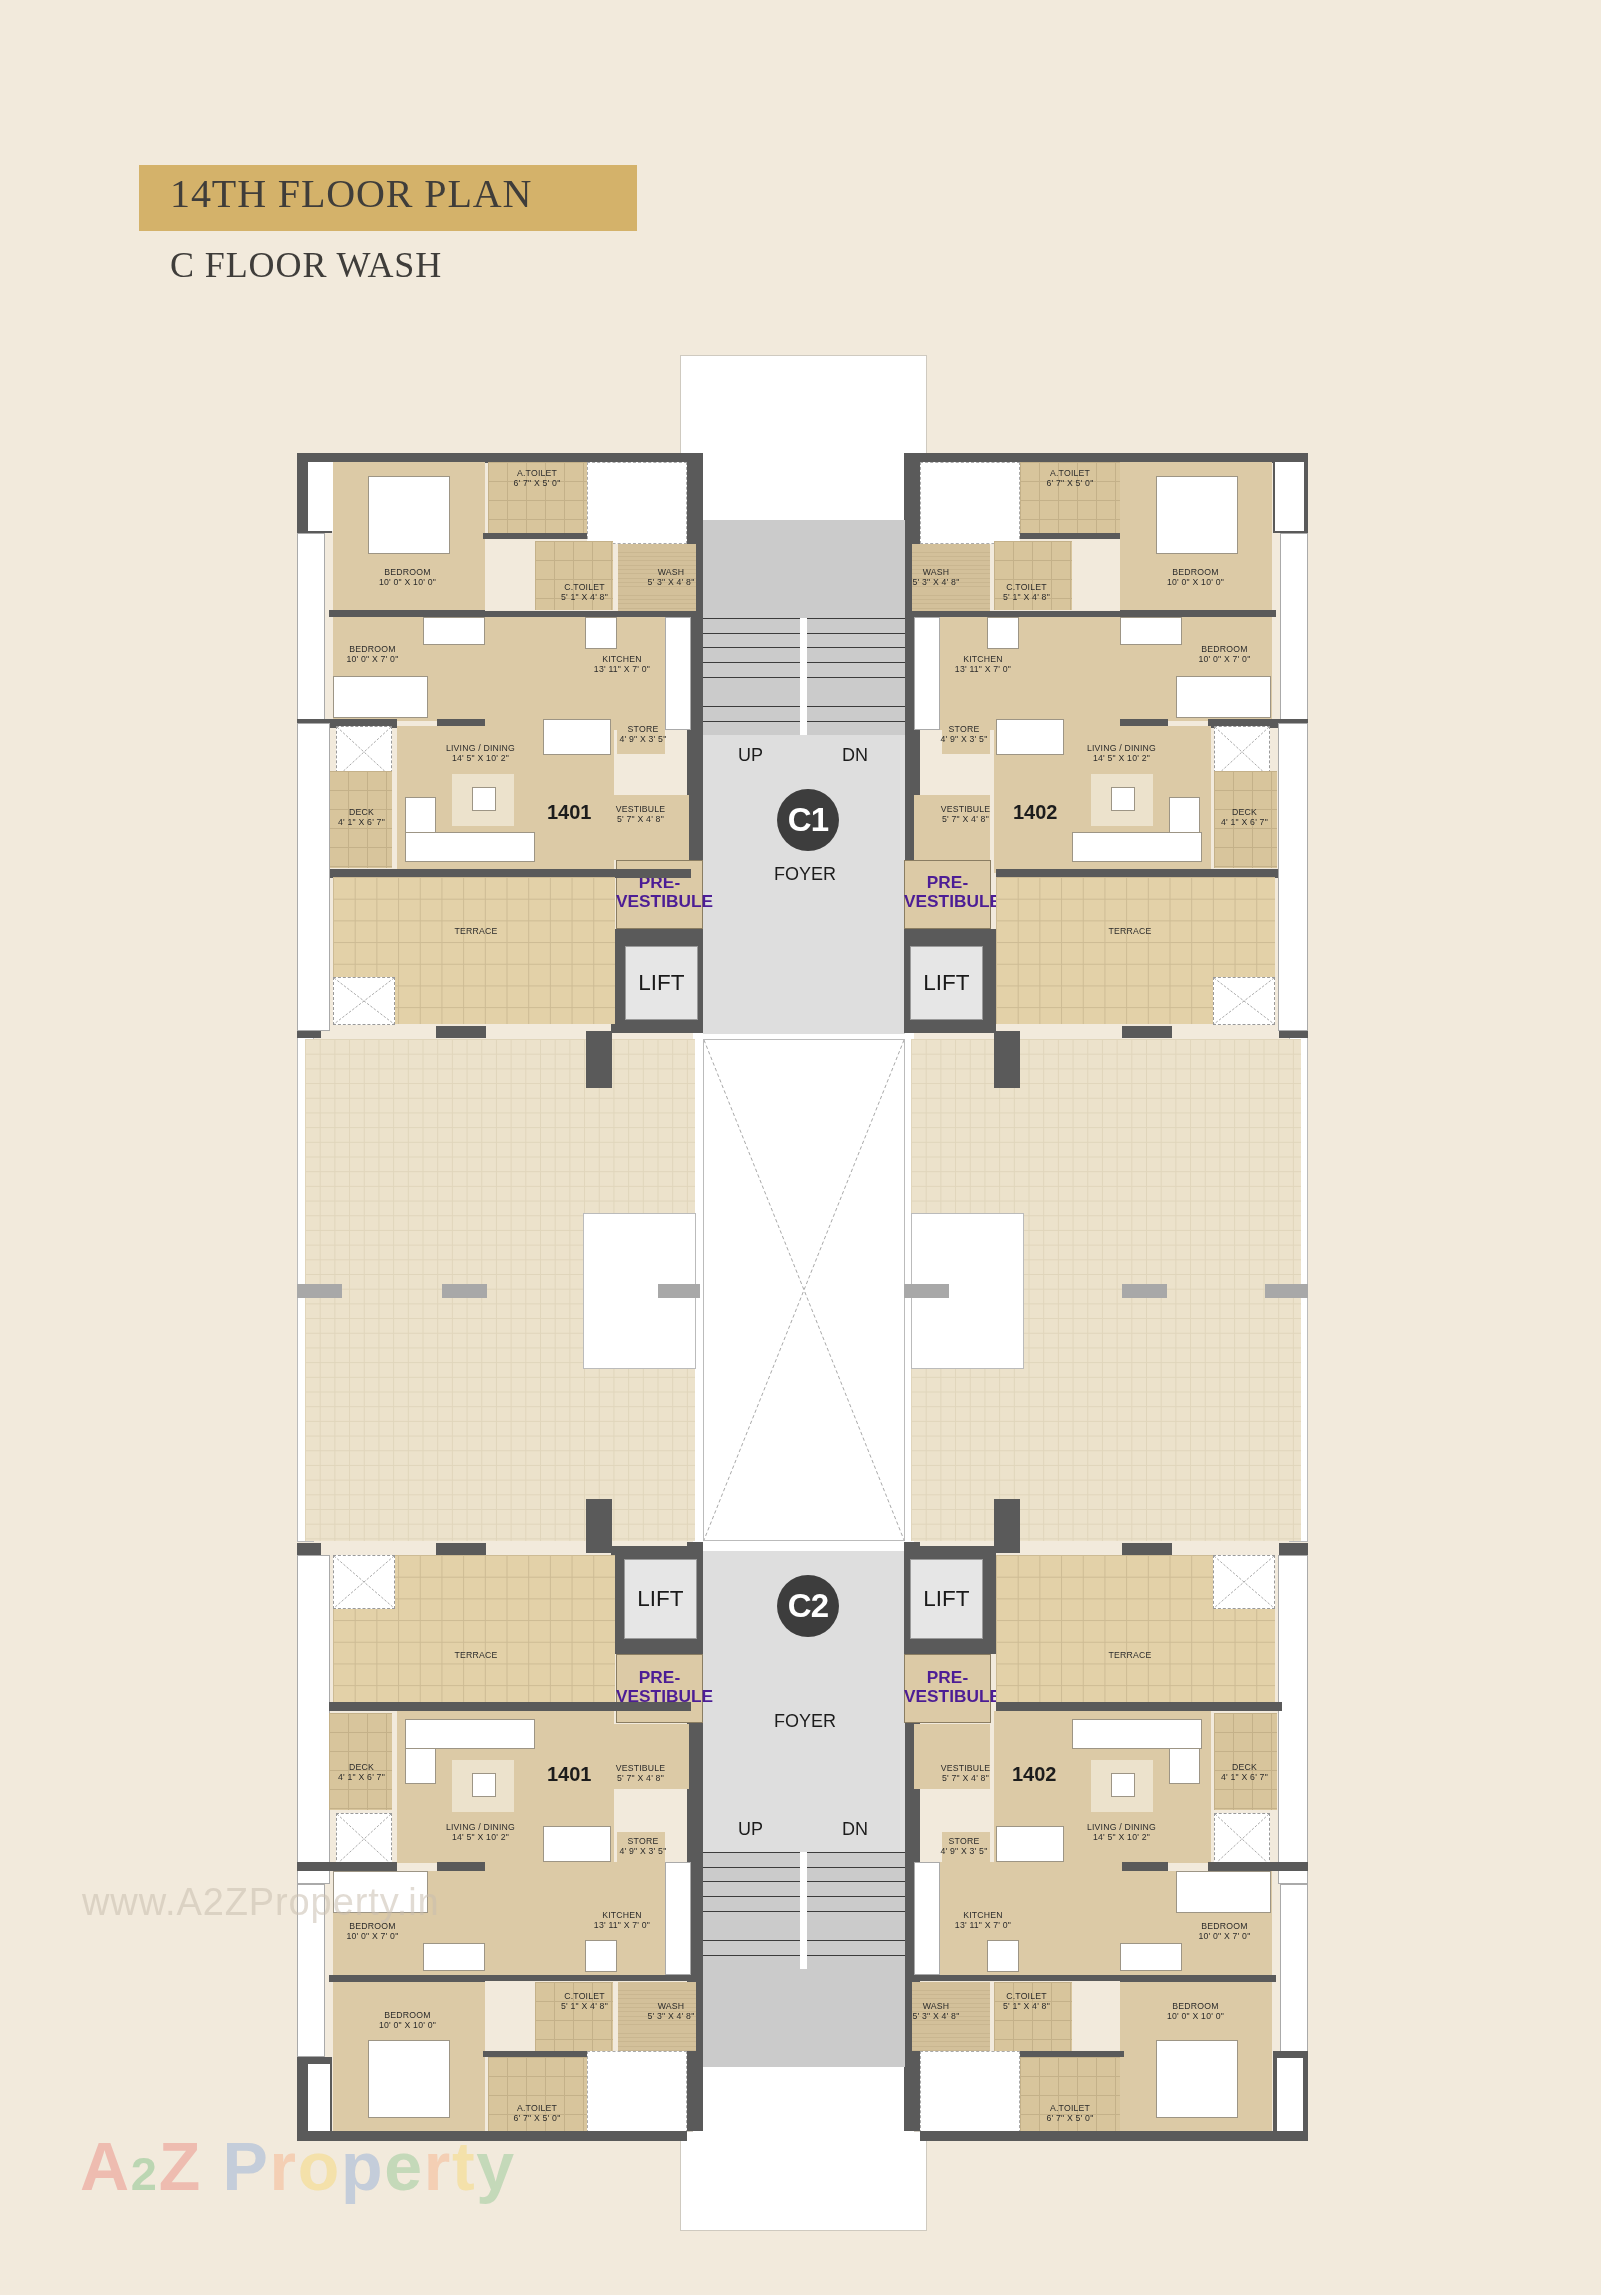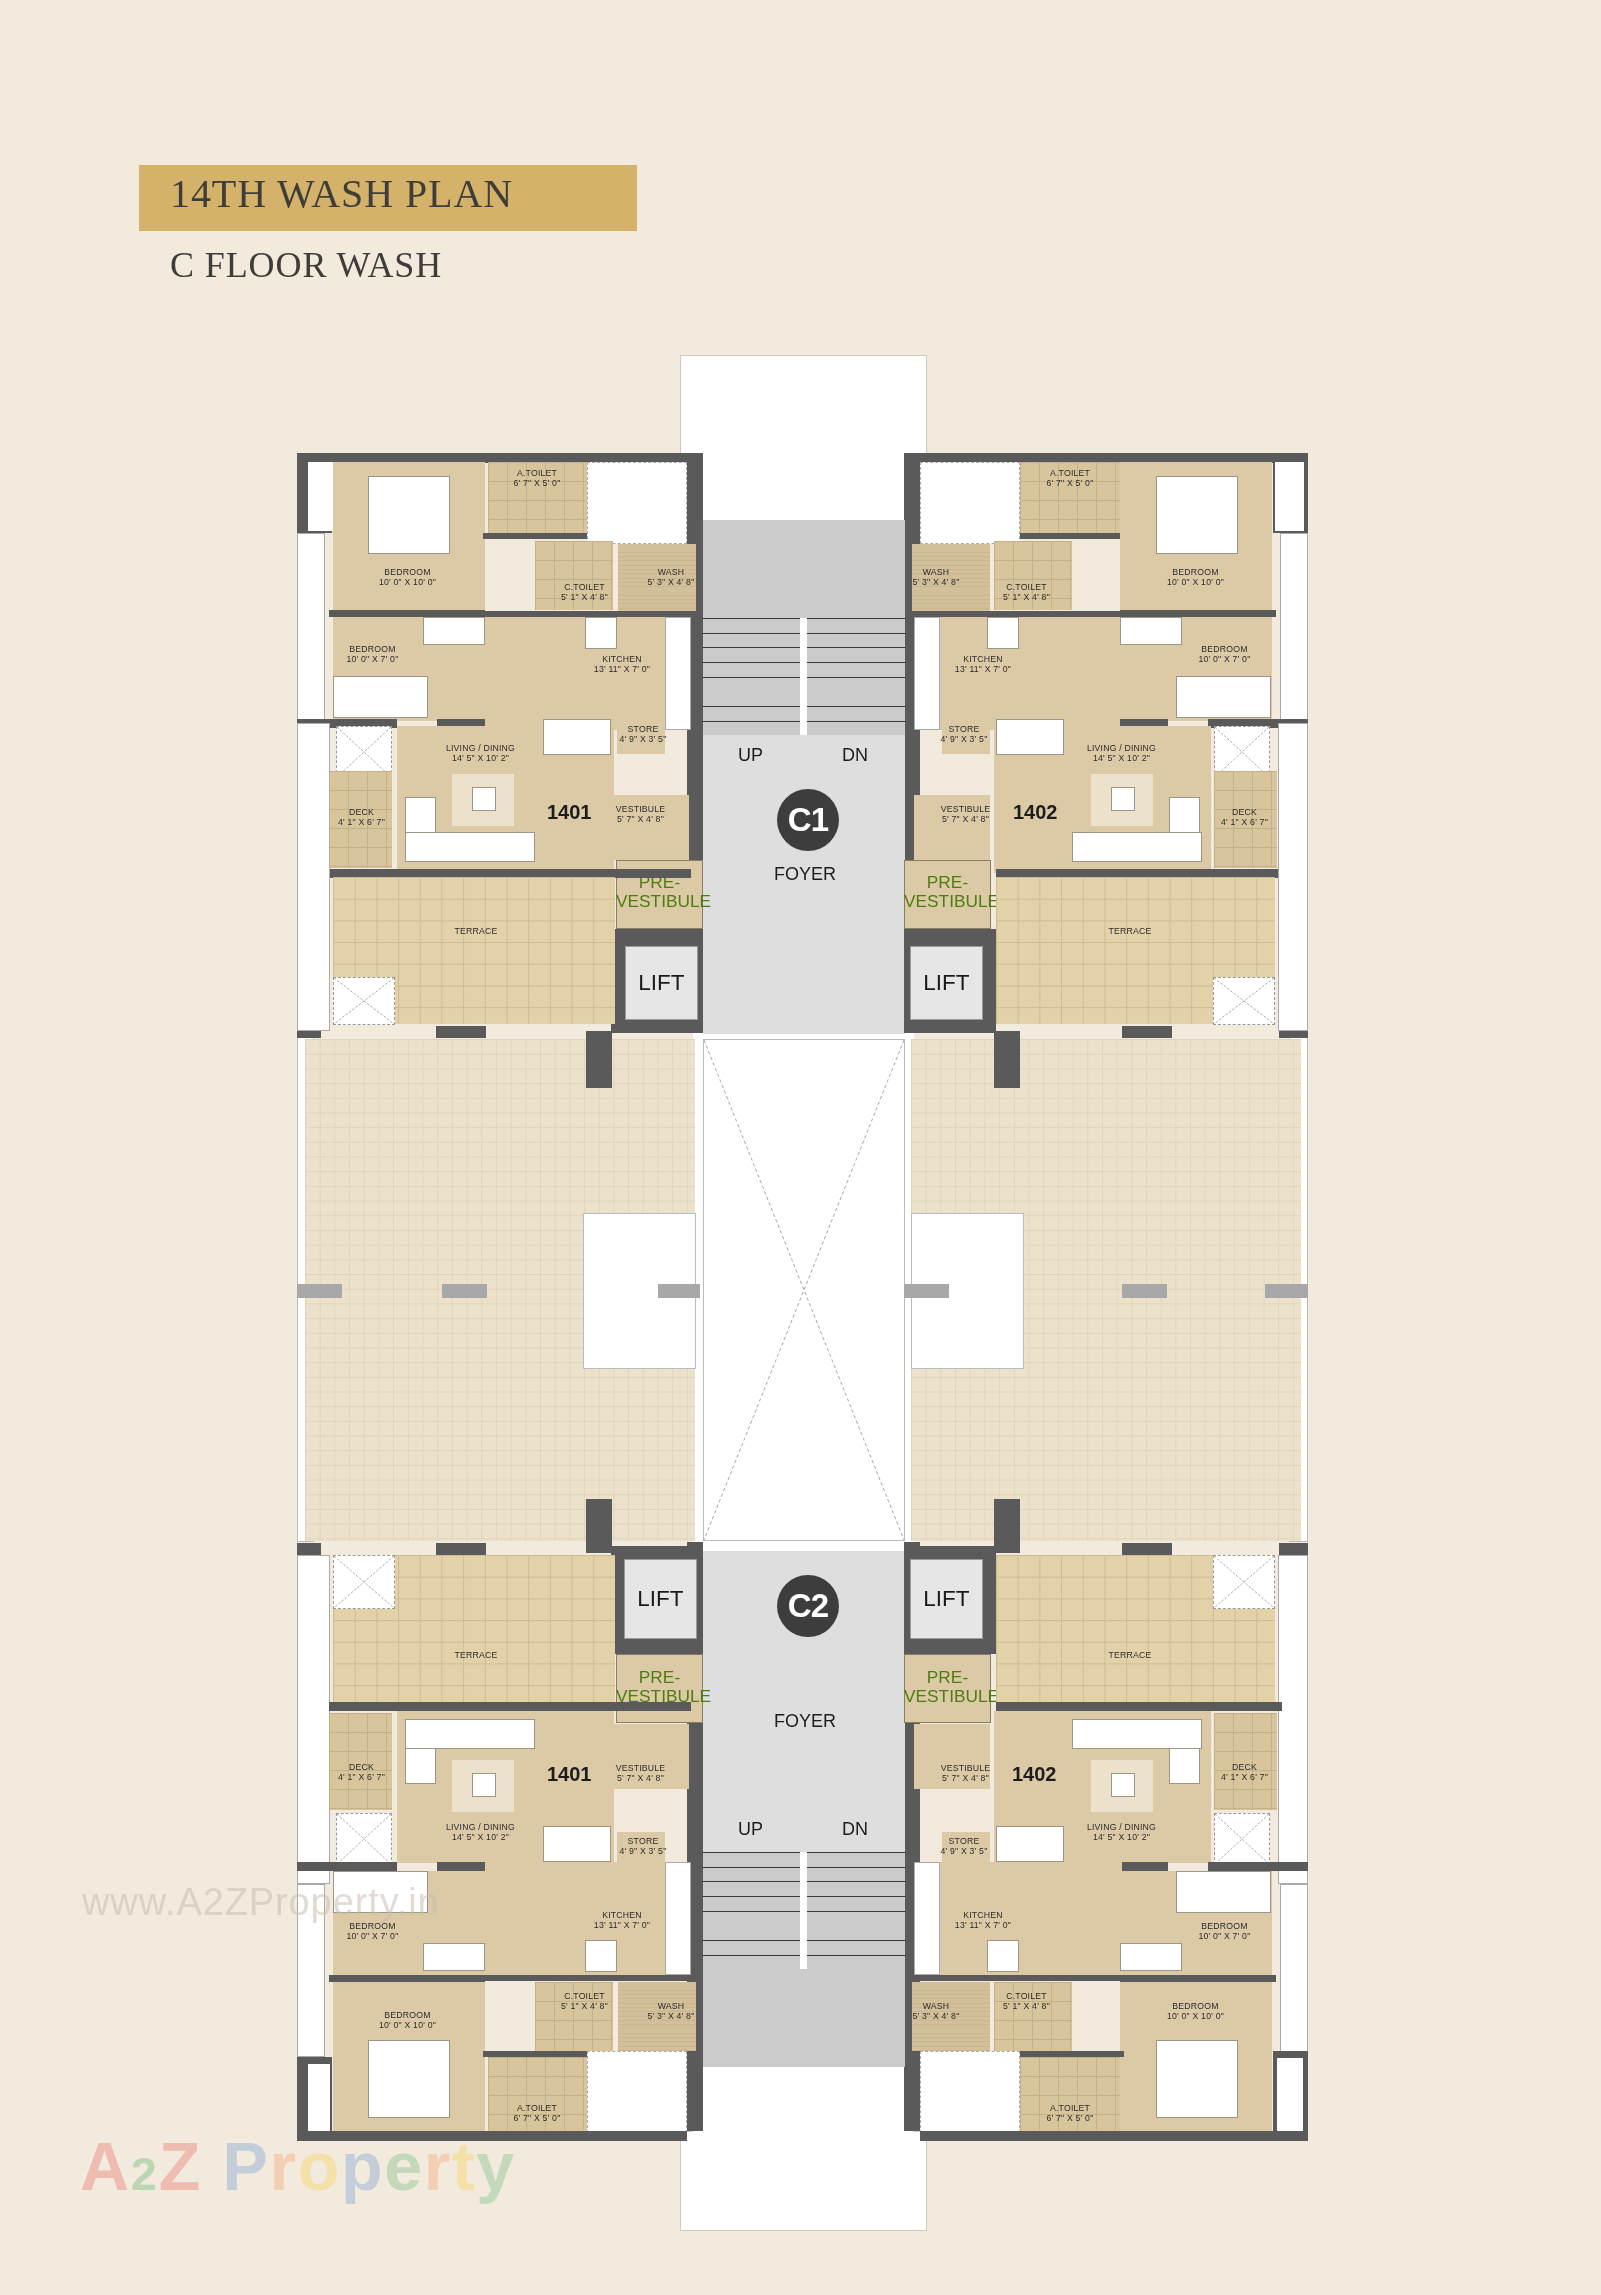--- a/index.html
+++ b/index.html
@@ -45,21 +45,21 @@
     position: absolute; background-color: #cbcbcb;
     background-image: repeating-linear-gradient(180deg, #3b3b3b 0 0.9px, transparent 0.9px 14.7px);
   }
   .landing { position: absolute; background: #cbcbcb; }
   .lift-outer { position: absolute; background: #5a5a5a; }
   .lift-car { position: absolute; background: #e6e6e6; border: 1.7px solid #9a9a9a; display:flex; align-items:center; justify-content:center; font-size: 22.5px; color:#1a1a1a; }
 
   .label { position: absolute; text-align: center; font-size: 8.7px; line-height: 10.4px; color: #2b2b2b; letter-spacing: 0.2px; white-space: nowrap; }
   .label .dim { display: block; }
   .unit-no { position: absolute; font-size: 20px; font-weight: bold; color: #1c1c1c; }
-  .big-label { position: absolute; text-align: center; font-size: 19px; line-height: 21px; color: #4d7c0f; }
+  .big-label { position: absolute; text-align: center; font-size: 19px; line-height: 21px; color: #4c1d95; font-weight: bold; }
   .core-badge { position: absolute; width: 62px; height: 62px; border-radius: 50%; background: #3d3d3d; color: #fff; font-weight: bold; font-size: 33px; display:flex; align-items:center; justify-content:center; letter-spacing:-0.9px; }
   .foyer-label { position: absolute; font-size: 18px; color: #1c1c1c; text-align:center; }
   .updn { position: absolute; font-size: 18px; color: #1c1c1c; }
 
   .furn { position: absolute; background: #fff; border: 0.9px solid #9d9585; }
   .rug { position: absolute; background: #ece2cc; }
   .shaft-x { position: absolute; background:#fff; border: 0.9px dashed #9a9a9a; overflow: hidden; }
   .shaft-x svg { width: 100%; height: 100%; display:block; }
 
   .watermark-url { left: 82px; top: 1881px; font-size: 38px; color: rgba(200,190,175,0.55); letter-spacing: 0.9px; }
@@ -73,21 +73,21 @@
   .wm-p2 { color: rgba(150,175,215,0.5); }
   .wm-e { color: rgba(150,200,150,0.5); }
   .wm-r2 { color: rgba(245,180,140,0.5); }
   .wm-t { color: rgba(245,215,120,0.5); }
   .wm-y { color: rgba(150,200,150,0.5); }
 </style>
 </head>
 <body>
 
 <div class="abs title-bar"></div>
-<div class="abs title-text">14TH WASH PLAN</div>
+<div class="abs title-text">14TH FLOOR PLAN</div>
 <div class="abs subtitle-text">C FLOOR WASH</div>
 
 <div class="abs" style="left:0;top:0;width:1602px;height:2295px;">
 
   <div class="white" style="left:680px;top:355px;width:247px;height:173px;border:1.7px solid #cfcac0;"></div>
 
   <div class="white" style="left:680px;top:2131px;width:247px;height:100px;border:1.7px solid #cfcac0;"></div>
 
   <div class="white" style="left:693px;top:450px;width:221px;height:1724px;"></div>
 

